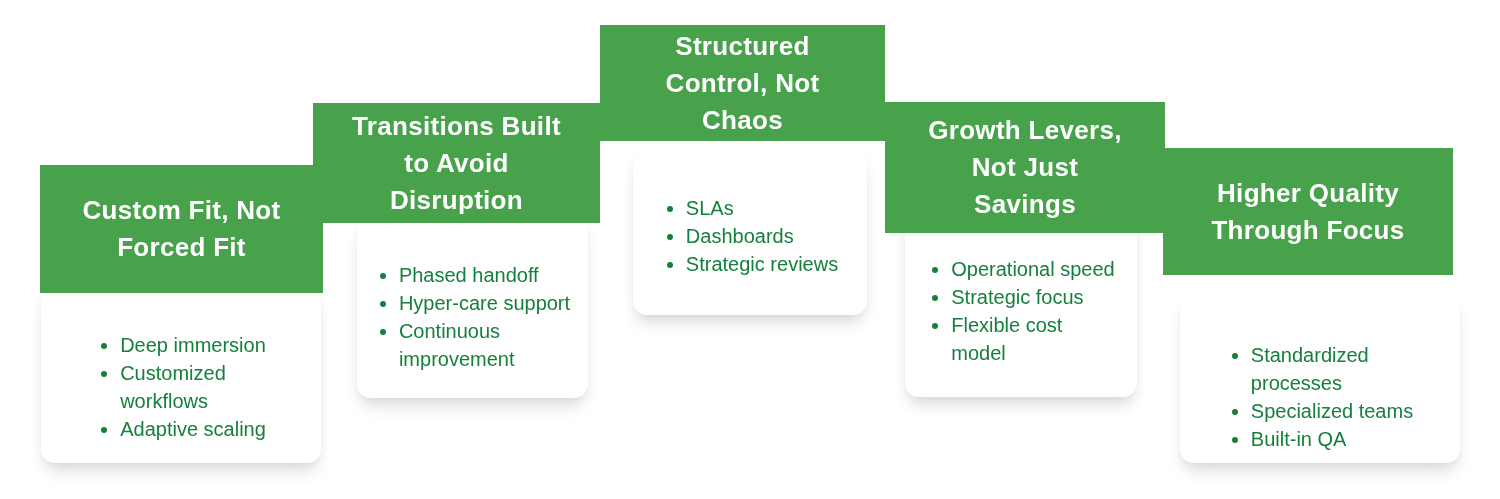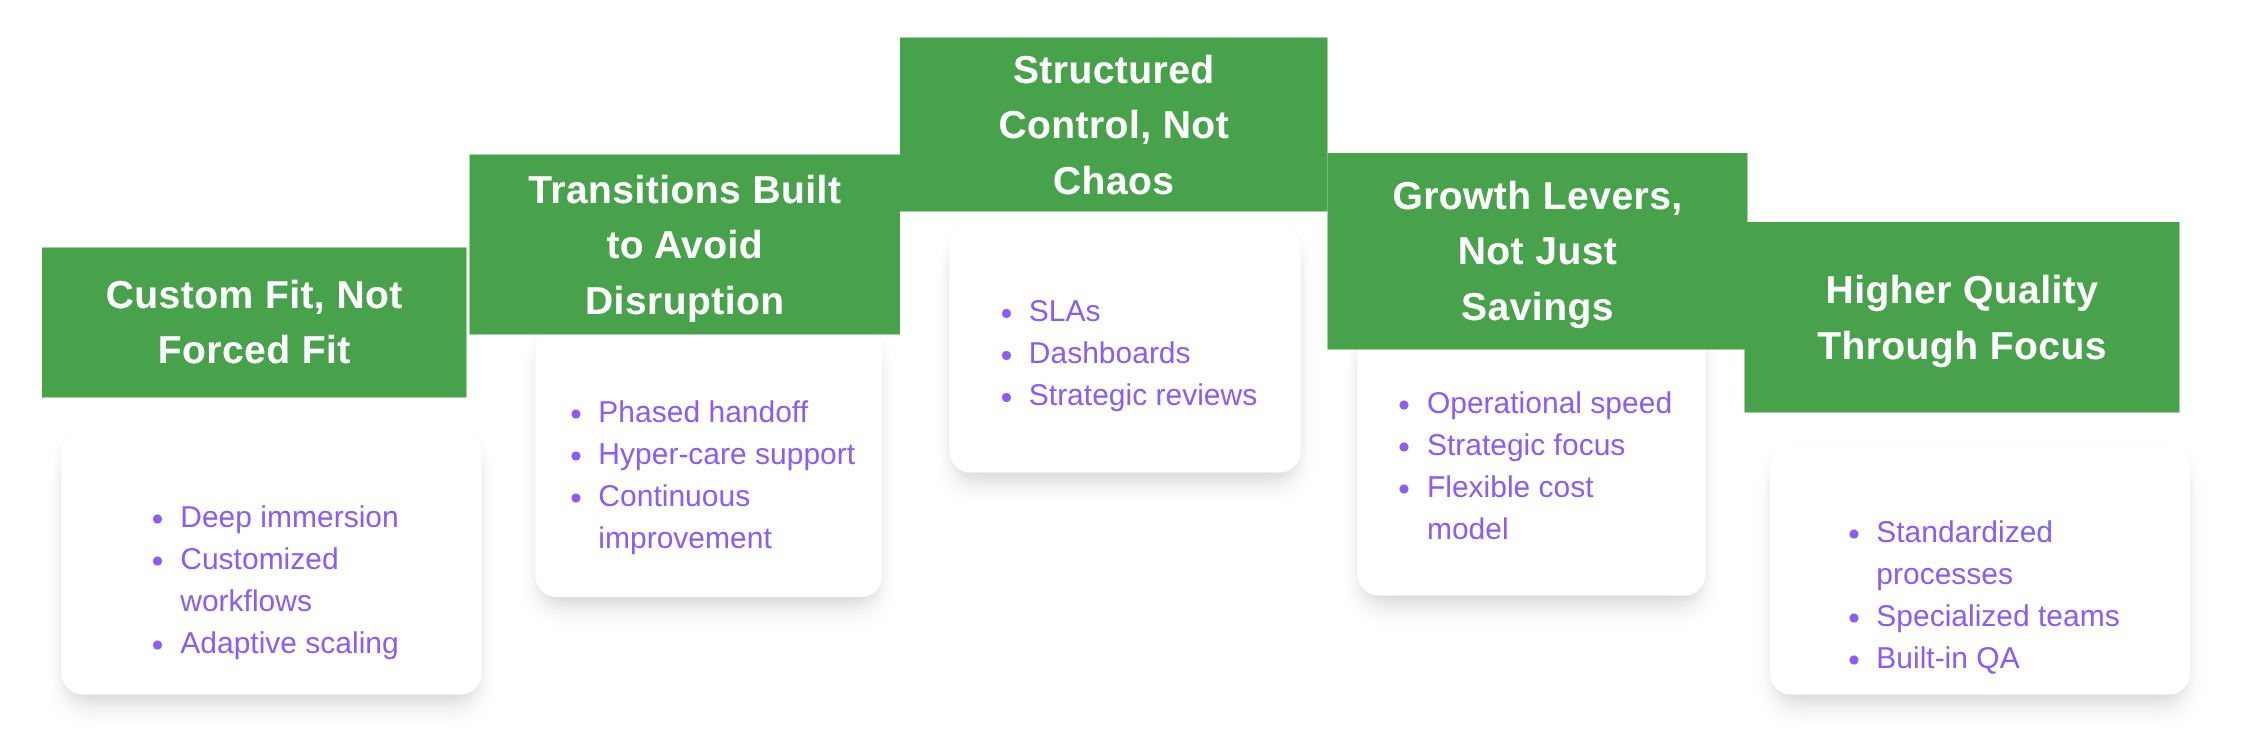--- a/index.html
+++ b/index.html
@@ -49,28 +49,28 @@
     padding-top: 44px;
   }
   .card ul {
     display: inline-block;
     margin: 0;
     padding: 0 0 0 24px;
     text-align: left;
     list-style: disc outside;
   }
   .card li {
-    color: #8b5cf6;
+    color: #15803d;
     font-size: 20px;
     line-height: 28px;
     white-space: pre-line;
   }
 
   
-  .green-1 { left: 28px;   top: 165px; width: 283px; height: 100px; }
+  .green-1 { left: 40px;   top: 165px; width: 283px; height: 128px; }
   .green-2 { left: 313px;  top: 103px; width: 287px; height: 120px; }
   .green-3 { left: 600px;  top: 25px;  width: 285px; height: 116px; }
   .green-4 { left: 885px;  top: 102px; width: 280px; height: 131px; }
   .green-5 { left: 1163px; top: 148px; width: 290px; height: 127px; }
 
   .card-1 { left: 41px;   top: 287px; width: 280px; height: 176px; }
   .card-2 { left: 357px;  top: 217px; width: 231px; height: 181px; }
   .card-3 { left: 633px;  top: 150px; width: 234px; height: 165px; }
   .card-4 { left: 905px;  top: 211px; width: 232px; height: 186px; }
   .card-5 { left: 1180px; top: 297px; width: 280px; height: 166px; }

